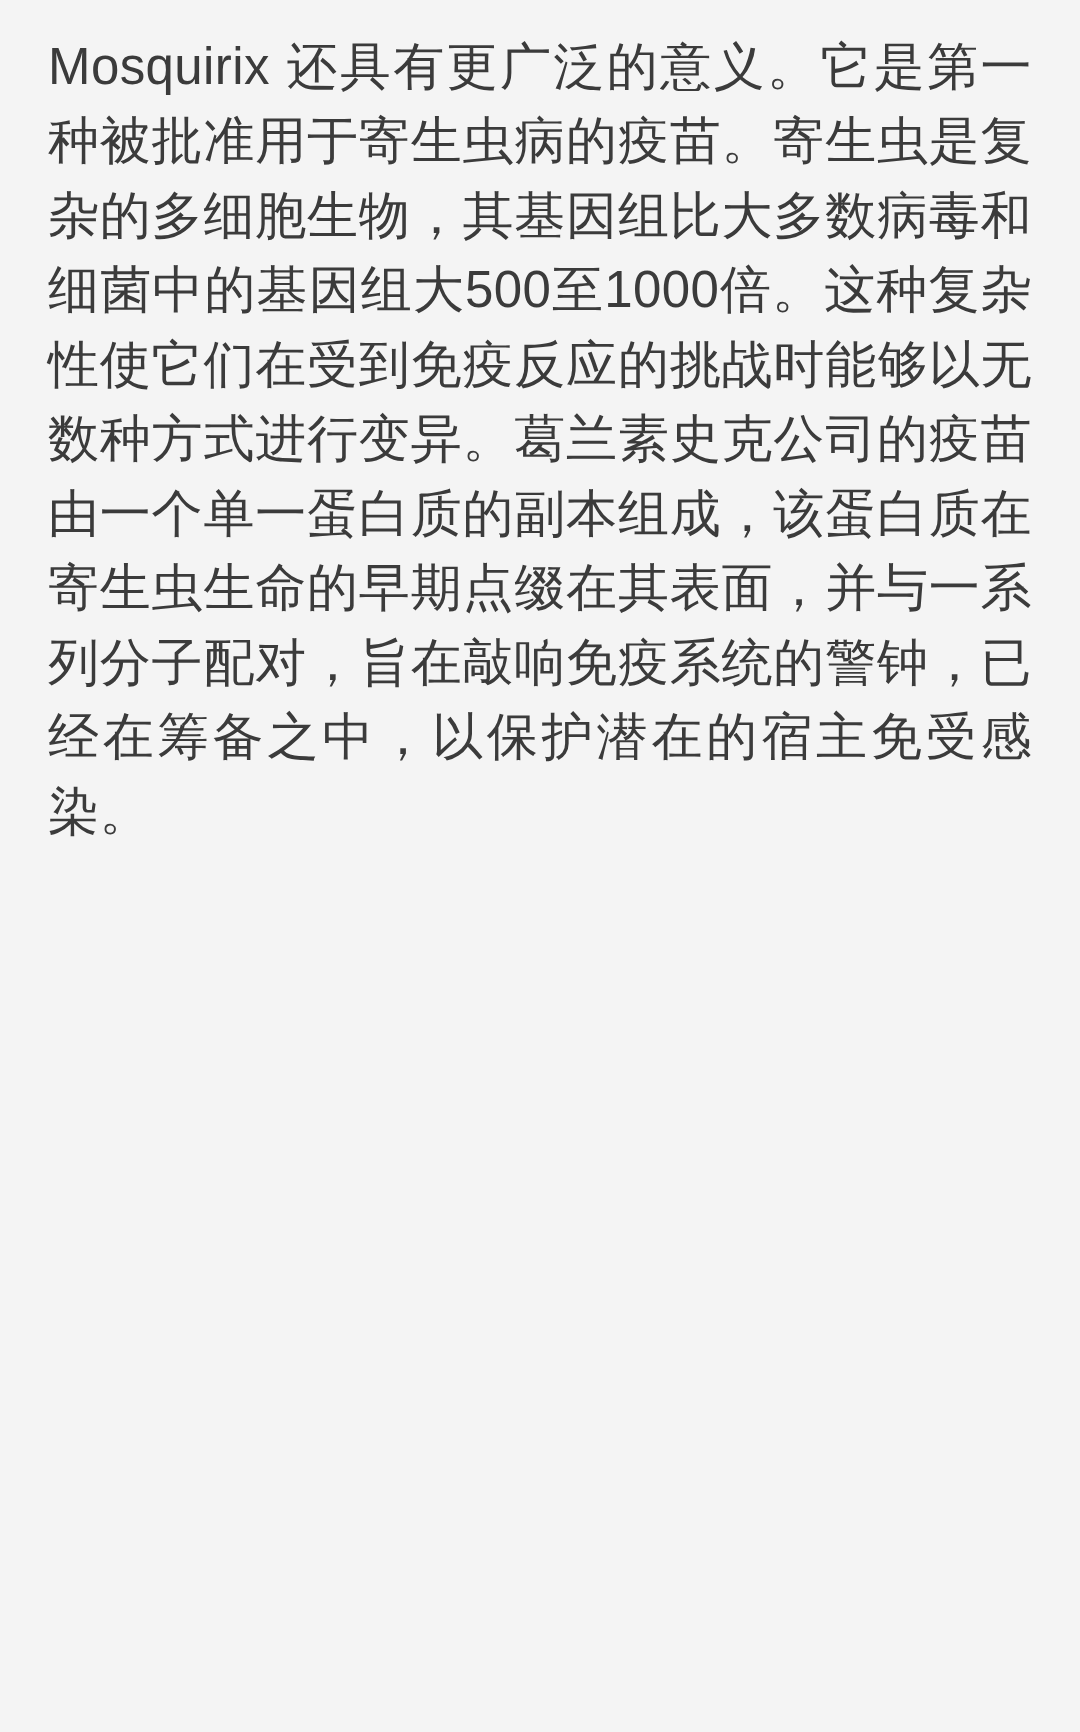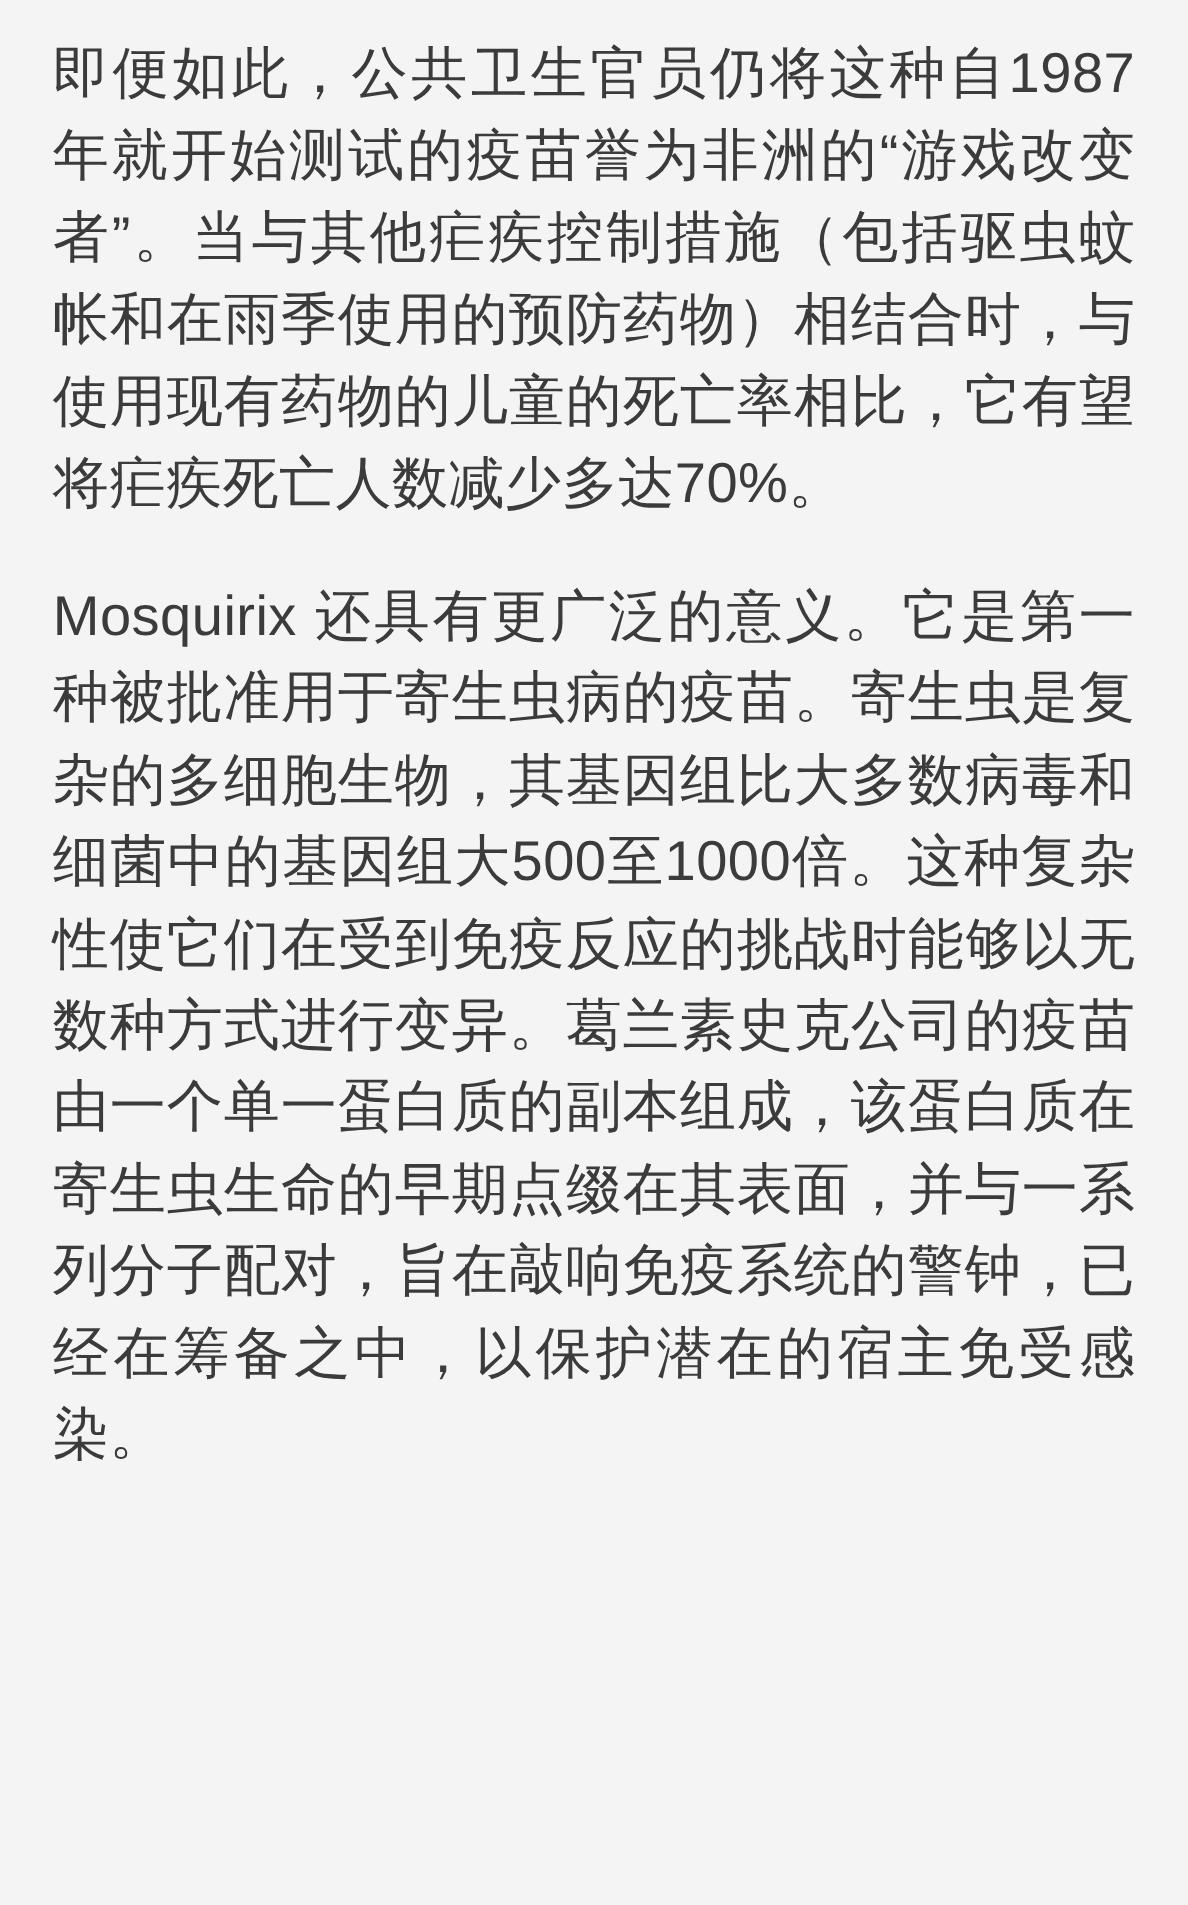--- a/index.html
+++ b/index.html
@@ -44,18 +44,17 @@
   
   .article-paragraph.p-mixed {
     text-align: justify;
   }
 </style>
 </head>
 <body>
 
 <div id="article-page">
 
-  <p class="article-paragraph">即便如此，公共卫生官员仍将这种自1987年就开始测试的疫苗誉为非洲的“游戏改变者”。当与其他疟疾控制措施（包括驱虫蚊帐和在雨季使用的预防药物）相结合时，与使用现有药物的儿童的死亡率相比，它有望将疟疾死亡人数减少多达70%。</p>
 
   <p class="article-paragraph p-mixed">Mosquirix 还具有更广泛的意义。它是第一种被批准用于寄生虫病的疫苗。寄生虫是复杂的多细胞生物，其基因组比大多数病毒和细菌中的基因组大500至1000倍。这种复杂性使它们在受到免疫反应的挑战时能够以无数种方式进行变异。葛兰素史克公司的疫苗由一个单一蛋白质的副本组成，该蛋白质在寄生虫生命的早期点缀在其表面，并与一系列分子配对，旨在敲响免疫系统的警钟，已经在筹备之中，以保护潜在的宿主免受感染。</p>
 
 
 </div>
 
 </body></html>

